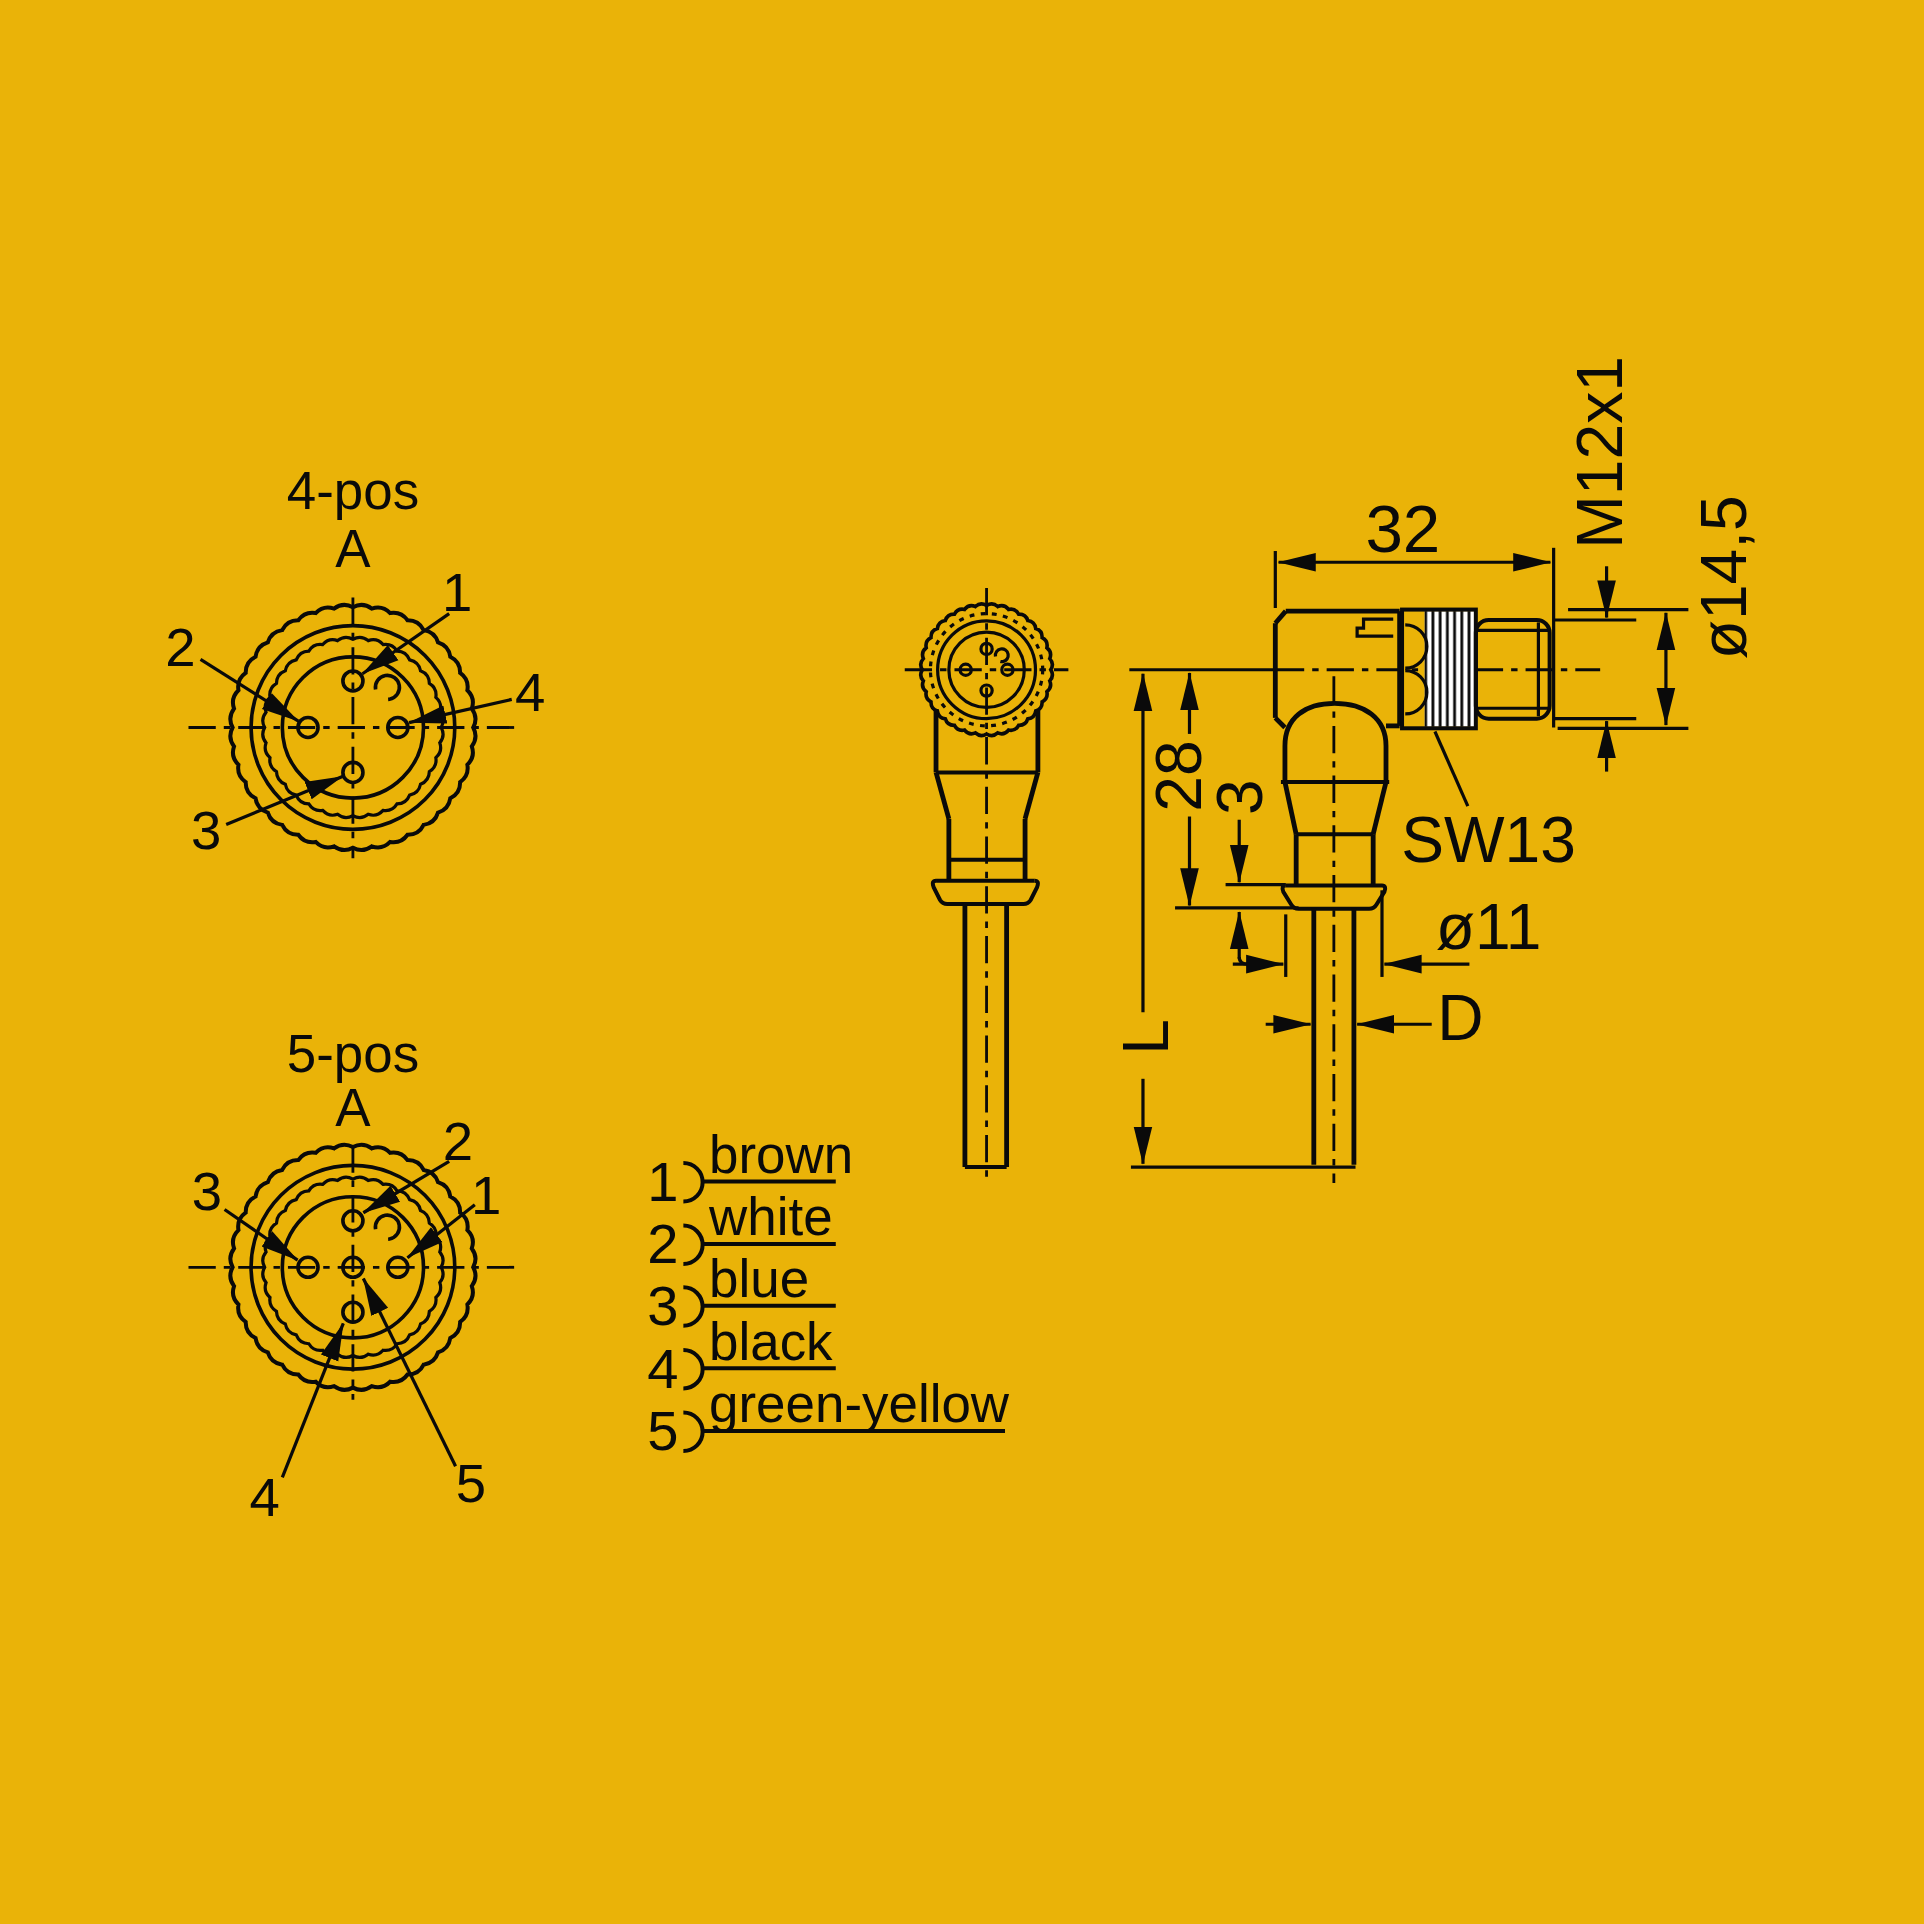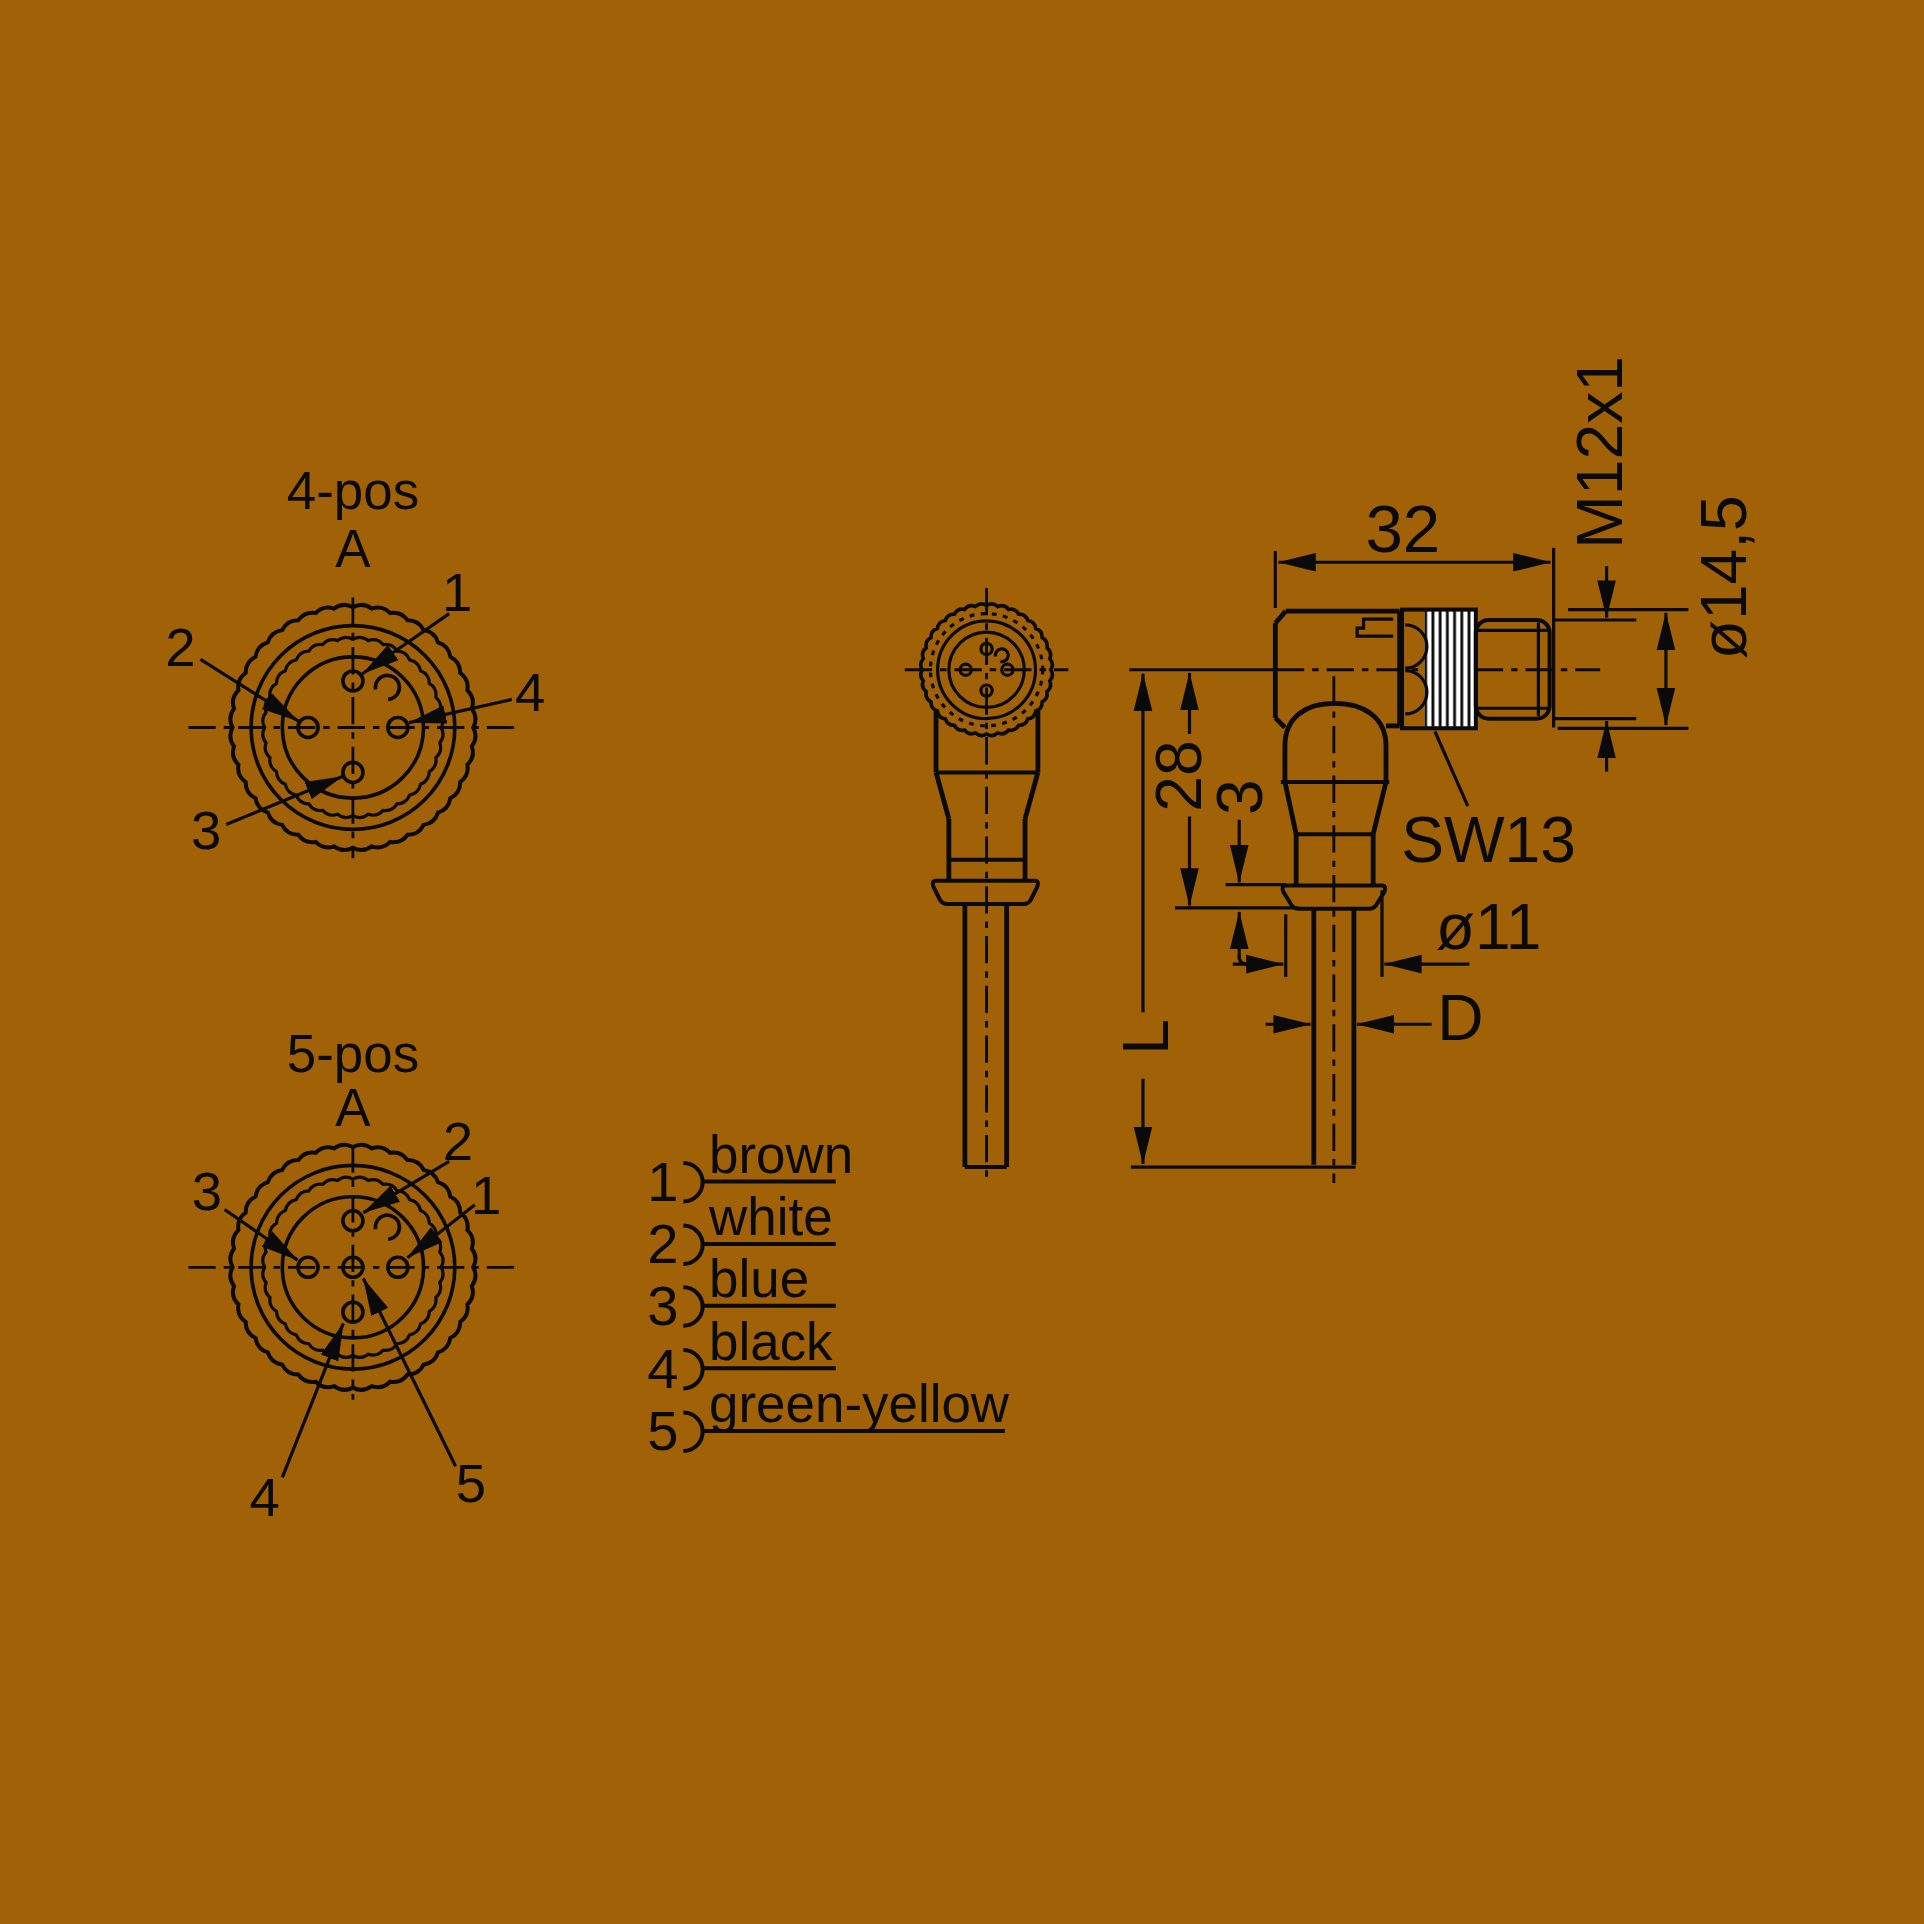--- a/index.html
+++ b/index.html
@@ -1,16 +1,16 @@
 <!DOCTYPE html>
 <html style="font-size:13px"><head>
 <meta charset="utf-8">
 <style>
   html,body{margin:0;padding:0;background:#e8e8e8;}
-  .canvas{width:1925px;height:1925px;background:#a16207;position:relative;}
+  .canvas{width:1925px;height:1925px;background:#eab308;position:relative;}
   svg{display:block;}
   svg text{font-family:"Liberation Sans","DejaVu Sans",sans-serif;fill:#0a0a0a;}
   .s6{stroke:#0a0a0a;stroke-width:6;fill:none;}
   .s5{stroke:#0a0a0a;stroke-width:5;fill:none;}
   .s45{stroke:#0a0a0a;stroke-width:4.5;fill:none;}
   .s4{stroke:#0a0a0a;stroke-width:4;fill:none;}
   .cl{stroke:#0a0a0a;stroke-width:3.5;fill:none;stroke-dasharray:34 10 8 10;}
   .dot{stroke:#0a0a0a;stroke-width:4;fill:none;stroke-dasharray:6 8;}
   .t-title{font-size:66px;}
   .t-pin{font-size:68px;}

